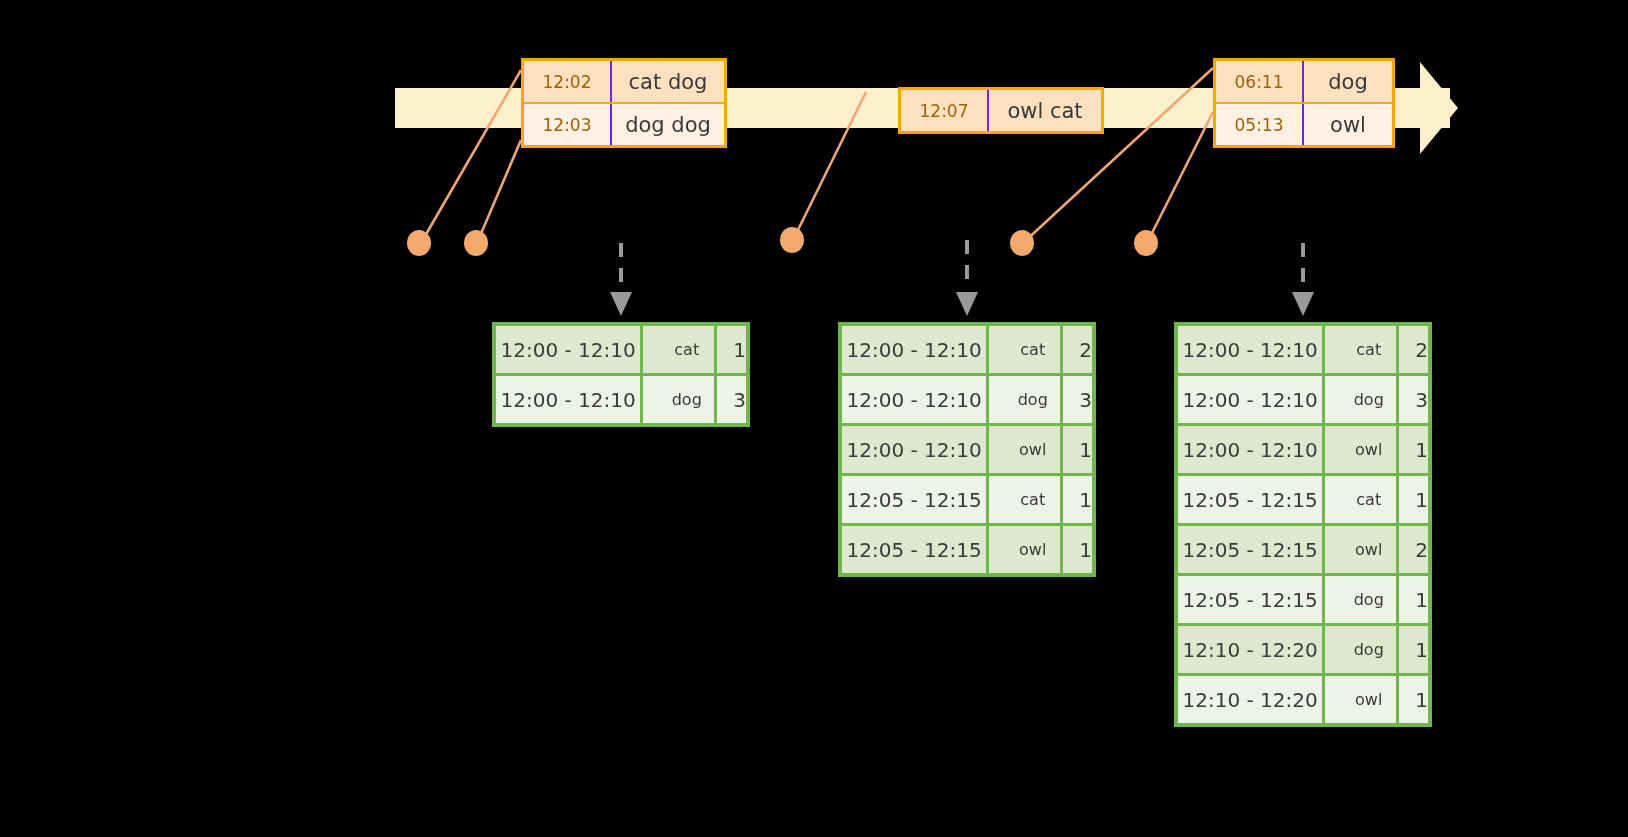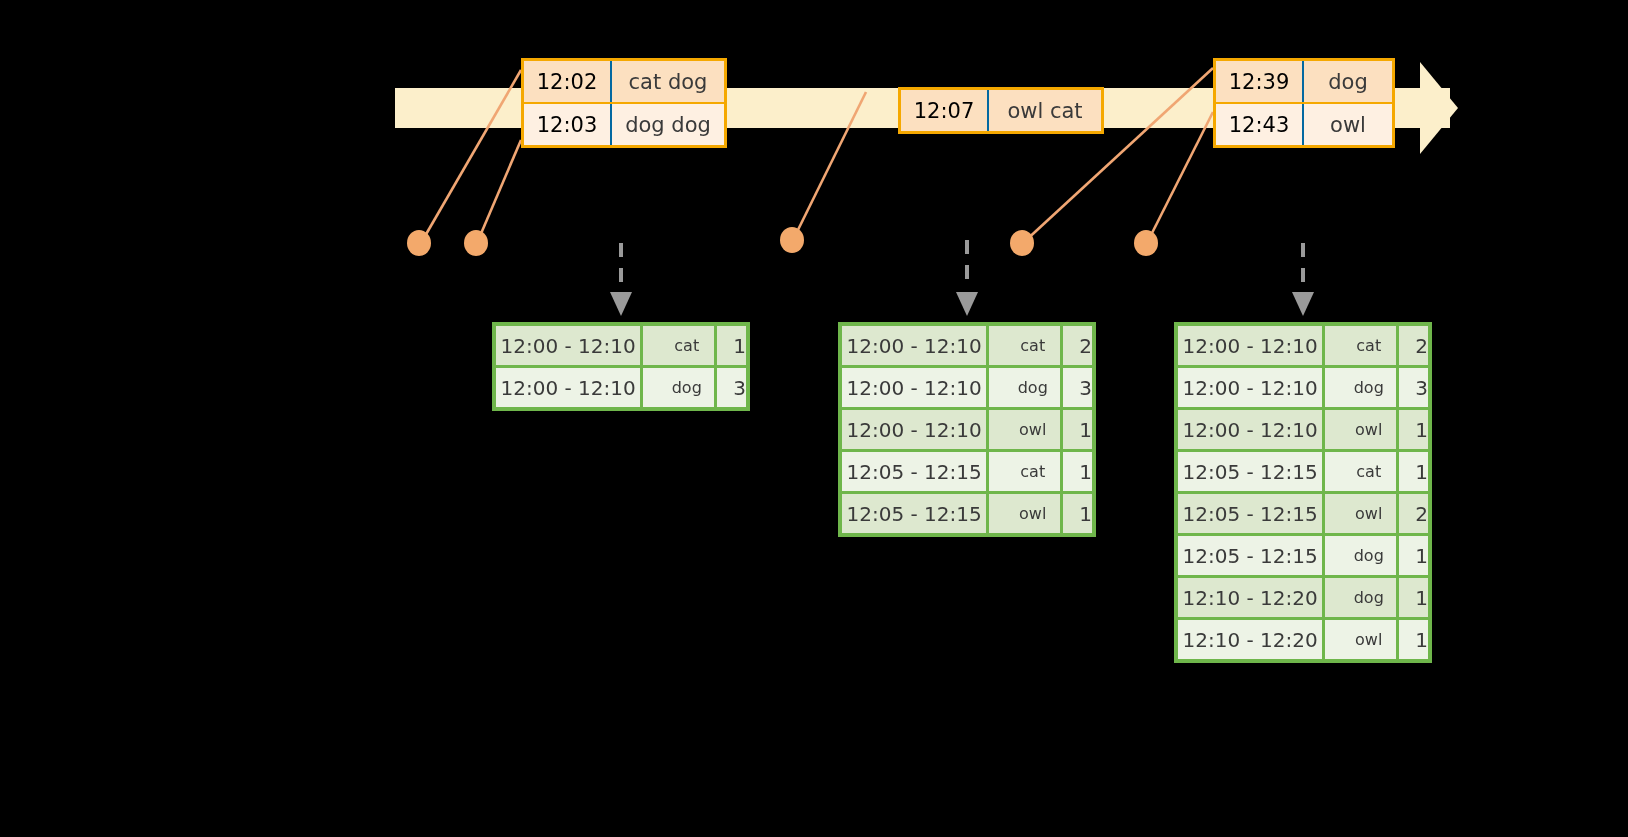--- a/index.html
+++ b/index.html
@@ -41,26 +41,26 @@
   .event-row {
     display: flex;
     flex-direction: row;
     height: 41px;
   }
   .event-row + .event-row { border-top: 2px solid #F5A800; }
   .event-row.shade-dark  { background: #FCE0C0; }
   .event-row.shade-light { background: #FEF0E2; }
   .event-time {
     width: 86px;
-    border-right: 2px solid #0369a1;
-    display: flex;
-    align-items: center;
-    justify-content: center;
-    font-size: 21px;
-    color: #000000;
+    border-right: 2px solid #6d28d9;
+    display: flex;
+    align-items: center;
+    justify-content: center;
+    font-size: 17px;
+    color: #a16207;
   }
   .event-words {
     flex: 1;
     display: flex;
     align-items: center;
     justify-content: center;
     font-size: 21px;
     color: #3a3a3a;
     padding: 0 10px;
     white-space: nowrap;
@@ -70,21 +70,21 @@
   
   .result-table {
     position: absolute;
     border: 4px solid #6FB64B;
     box-sizing: border-box;
     background: #EDF3E6;
   }
   .res-row {
     display: flex;
     flex-direction: row;
-    height: 39px;
+    height: 47px;
     gap: 16px;
   }
   .res-row + .res-row { border-top: 3px solid #6FB64B; }
   .res-row.g-dark  { background: #DDE8CF; }
   .res-row.g-light { background: #EDF3E6; }
   .res-win {
     display: flex;
     align-items: center;
     justify-content: center;
     font-size: 20px;
@@ -166,25 +166,25 @@
 
   <div class="event-box" style="left:866px; top:87px; width:206px;margin-left:32px;">
     <div class="event-row shade-dark">
       <div class="event-time">12:07</div>
       <div class="event-words">owl cat</div>
     </div>
   </div>
 
   <div class="event-box" style="left:1213px; top:58px; width:182px;">
     <div class="event-row shade-dark">
-      <div class="event-time">12:39</div>
+      <div class="event-time">06:11</div>
       <div class="event-words">dog</div>
     </div>
     <div class="event-row shade-light">
-      <div class="event-time">12:43</div>
+      <div class="event-time">05:13</div>
       <div class="event-words">owl</div>
     </div>
   </div>
 
   <div class="result-table" style="left:492px; top:322px; width:258px;">
     <div class="res-row g-dark">
       <div class="res-win" style="width:152px;">12:00 - 12:10</div>
       <div class="res-key" style="width:58px;">cat</div>
       <div class="res-cnt" style="flex:1;">1</div>
     </div>

